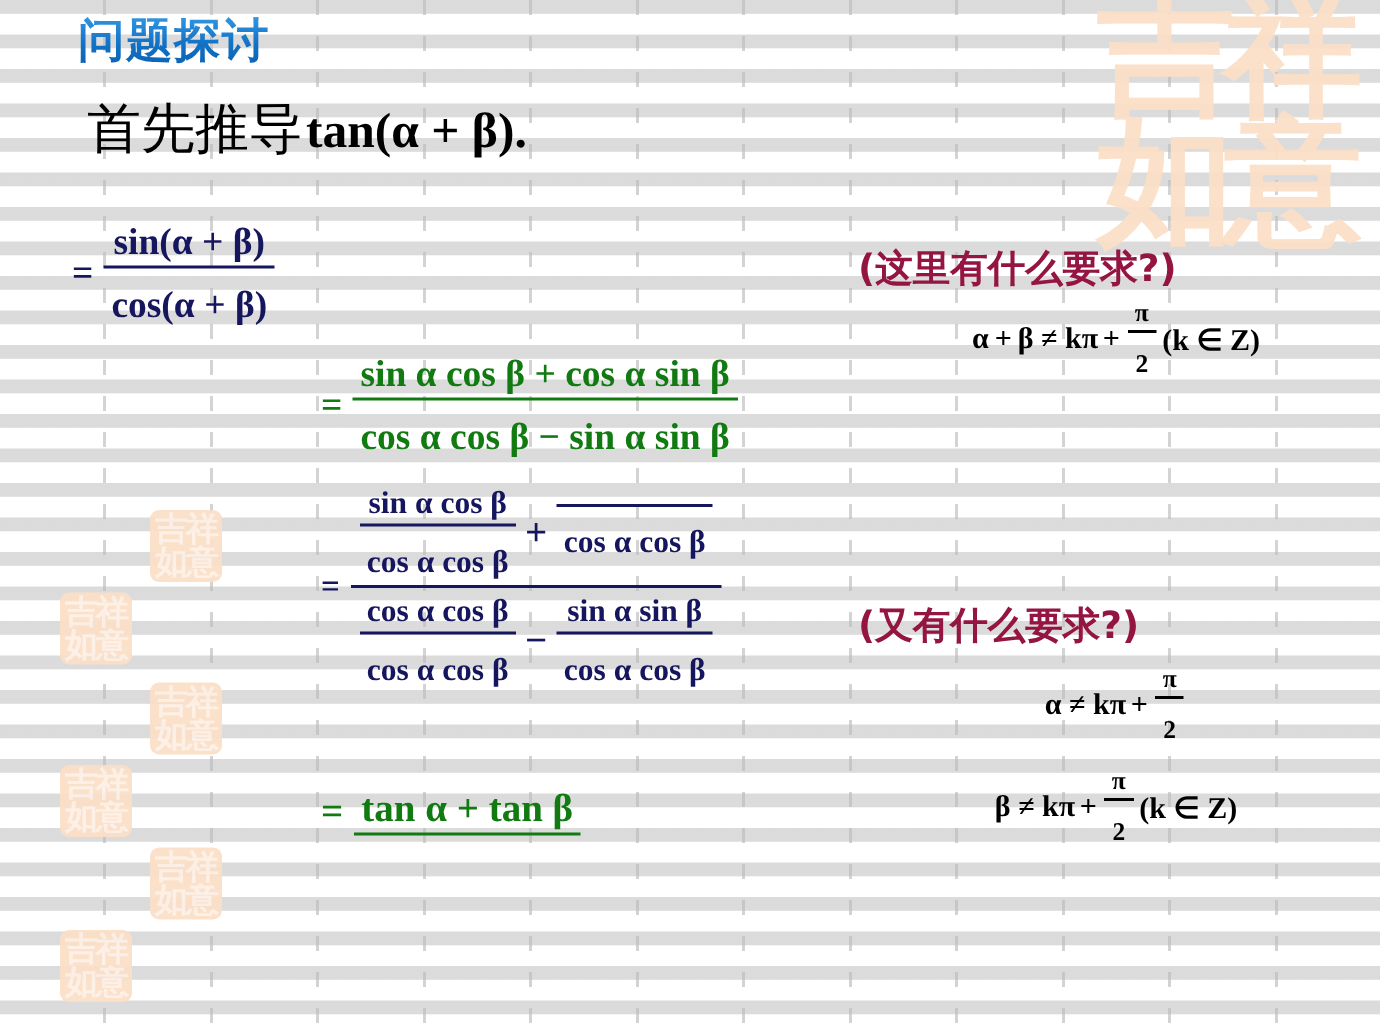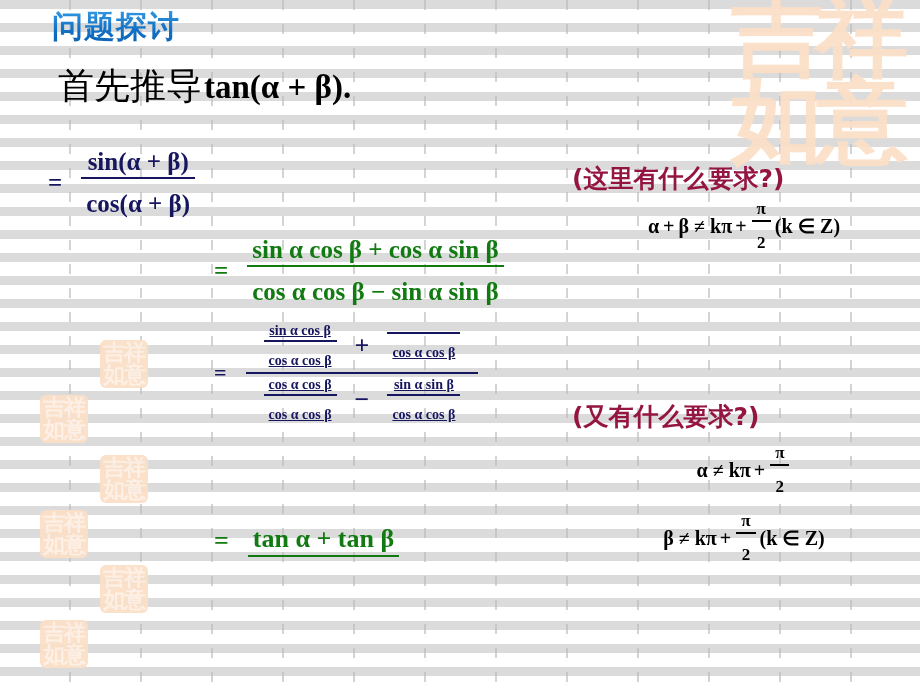--- a/index.html
+++ b/index.html
@@ -139,21 +139,21 @@
     font-weight: bold;
     font-size: 33px;
     margin-left: 2px;
   }
 
   .frac {
     display: inline-flex;
     flex-direction: column;
     align-items: center;
     vertical-align: middle;
-    margin: 0 12px;
+    margin: 0 0;
   }
   .frac > .num { padding: 0 5px 1px 5px; white-space: nowrap; }
   .frac > .den { padding: 11px 5px 0 5px; white-space: nowrap; }
   .frac > .bar {
     width: 100%;
     height: 2px;
     background: currentColor;
   }
 
   .eqrow {
@@ -191,21 +191,21 @@
     color: #16165f;
     font-size: 22px;
     font-weight: bold;
   }
   #eq-line-3 .outer > .num,
   #eq-line-3 .outer > .den {
     padding: 3px 6px;
     display: flex;
     align-items: center;
   }
-  #eq-line-3 .inner { font-size: 14px; text-decoration: underline; }
+  #eq-line-3 .inner { font-size: 21px; }
   #eq-line-3 .op-mid { margin: 0 6px; font-size: 26px; }
 
   
   #eq-line-4 {
     top: 524px;
     left: 214px;
     color: #117a11;
     font-size: 26px;
     font-weight: bold;
   }

